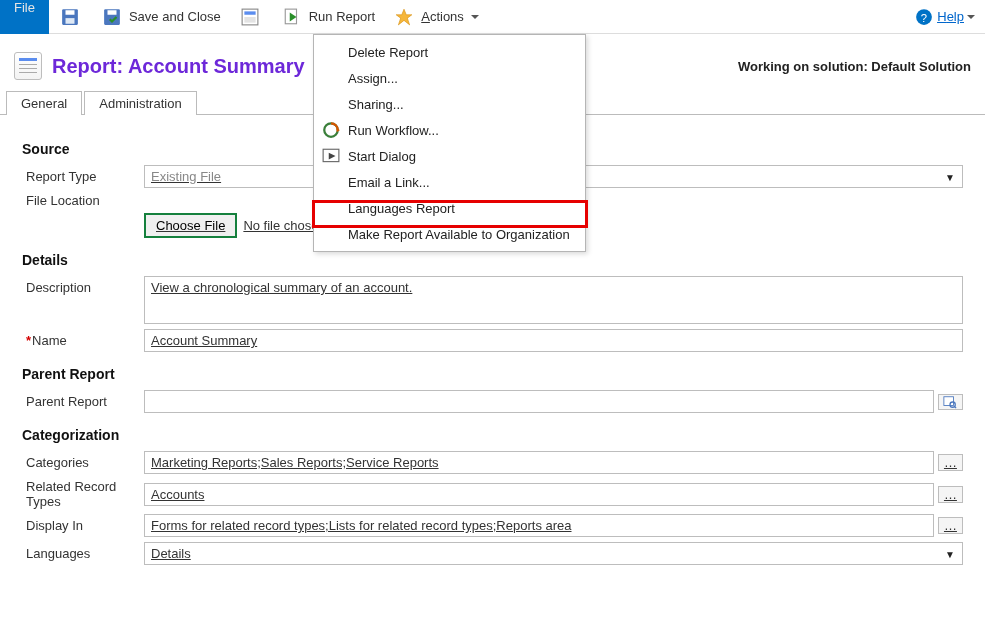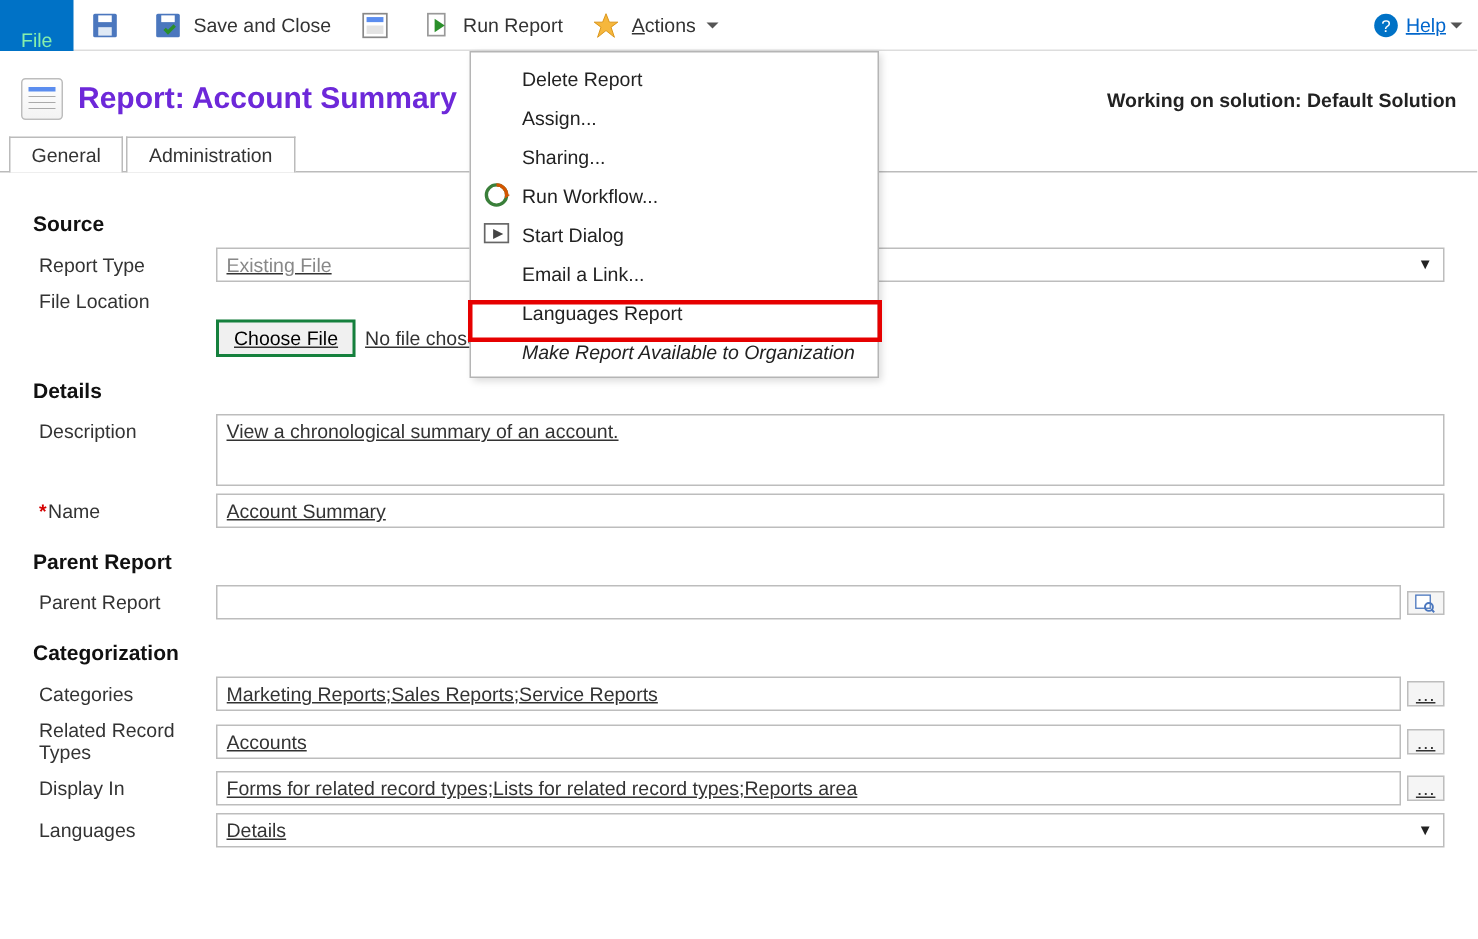--- a/index.html
+++ b/index.html
@@ -16,25 +16,25 @@
   }
   .toolbar {
     display: flex;
     align-items: center;
     height: 34px;
     border-bottom: 1px solid #ddd;
     position: relative;
   }
   .file-btn {
     background: #0072c6;
-    color: #86efac;
+    color: #e5e5e5;
     height: 34px;
     padding: 0 14px;
     display: flex;
-    align-items: flex-end;
+    align-items: flex-start;
     font-size: 13px;
     cursor: pointer;
   }
   .tb-icon {
     width: 18px;
     height: 18px;
     display: inline-flex;
     align-items: center;
     justify-content: center;
     margin: 0 4px;
@@ -317,21 +317,21 @@
       <span>Start Dialog</span>
     </div>
     <div class="dd-item">
       <span class="dd-icon"></span>
       <span>Email a Link...</span>
     </div>
     <div class="dd-item">
       <span class="dd-icon"></span>
       <span>Languages Report</span>
     </div>
-    <div class="dd-item" style="position:relative;font-style:italic;">
+    <div class="dd-item" style="position:relative;">
       <span class="dd-icon"></span>
       <span>Make Report Available to Organization</span>
     </div>
     <div class="dd-highlight" style="top:165px;"></div>
   </div>
 </div>
 
 <div class="header-row">
   <div class="header-left">
     <div class="report-icon"></div>

